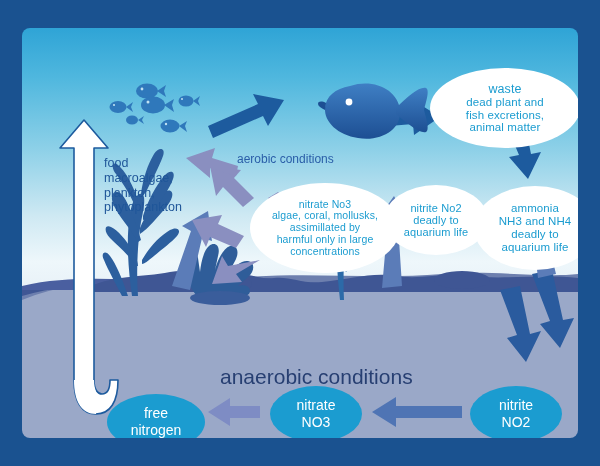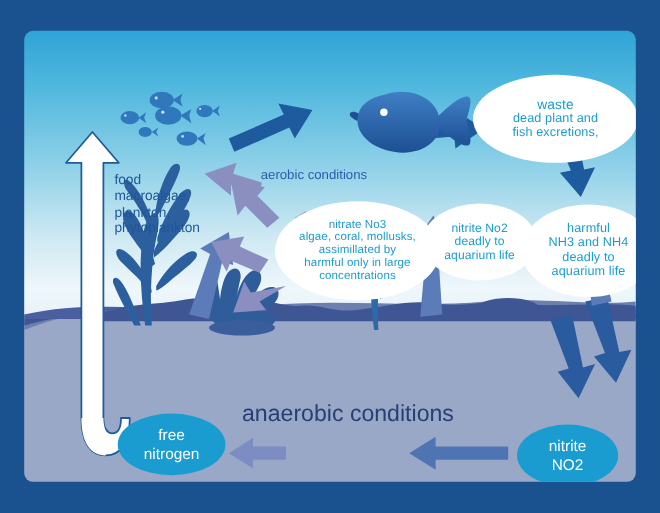--- a/index.html
+++ b/index.html
@@ -49,21 +49,21 @@
   .food{left:82px;top:128px;width:126px;font-size:12.5px;color:#1f5699;}
   .aerobic{left:215px;top:124px;width:180px;font-size:12px;color:#2a5ea8;}
   .anaerobic{left:198px;top:337px;width:210px;font-size:21px;color:#273f72;}
 
   
   .pill{
     position:absolute;background:#1b9cd0;border-radius:50%;
     display:flex;align-items:center;justify-content:center;text-align:center;
     color:#ffffff;font-size:14px;line-height:1.2;
   }
-  .p-free{left:85px;top:348px;width:98px;height:56px;}
+  .p-free{left:85px;top:366px;width:98px;height:56px;}
   .p-nitrate{left:248px;top:358px;width:92px;height:56px;}
   .p-nitrite{left:448px;top:358px;width:92px;height:56px;}
 </style>
 </head>
 <body>
 
 <div id="stage">
   <div class="frame"></div>
 
   <div class="water">
@@ -228,26 +228,27 @@
         <path d="M440 378 L374 378 L374 369 L350 384 L374 399 L374 390 L440 390 Z"></path>
       </g>
 
     </svg>
 
     <div class="bubble b-waste">
       <span>
         <span class="t1">waste</span>
         <span>dead plant and</span>
         <span>fish excretions,</span>
+        <span>animal matter</span>
       </span>
     </div>
 
     <div class="bubble b-ammonia">
       <span>
-        <span>harmful</span>
+        <span>ammonia</span>
         <span>NH3 and NH4</span>
         <span>deadly to</span>
         <span>aquarium life</span>
       </span>
     </div>
 
     <div class="bubble b-nitrite">
       <span>
         <span>nitrite No2</span>
         <span>deadly to</span>
@@ -274,20 +275,26 @@
 
     <div class="label aerobic">aerobic conditions</div>
     <div class="label anaerobic">anaerobic conditions</div>
 
     <div class="pill p-free">
       <span>
         <span>free</span><br>
         <span>nitrogen</span>
       </span>
     </div>
+    <div class="pill p-nitrate">
+      <span>
+        <span>nitrate</span><br>
+        <span>NO3</span>
+      </span>
+    </div>
     <div class="pill p-nitrite">
       <span>
         <span>nitrite</span><br>
         <span>NO2</span>
       </span>
     </div>
 
   </div>
 </div>
 

